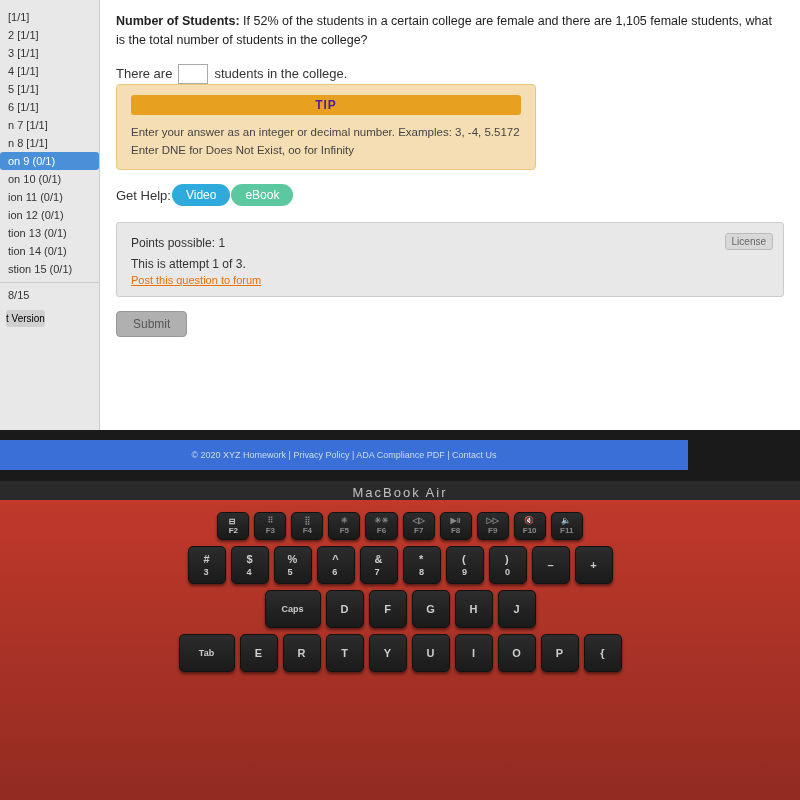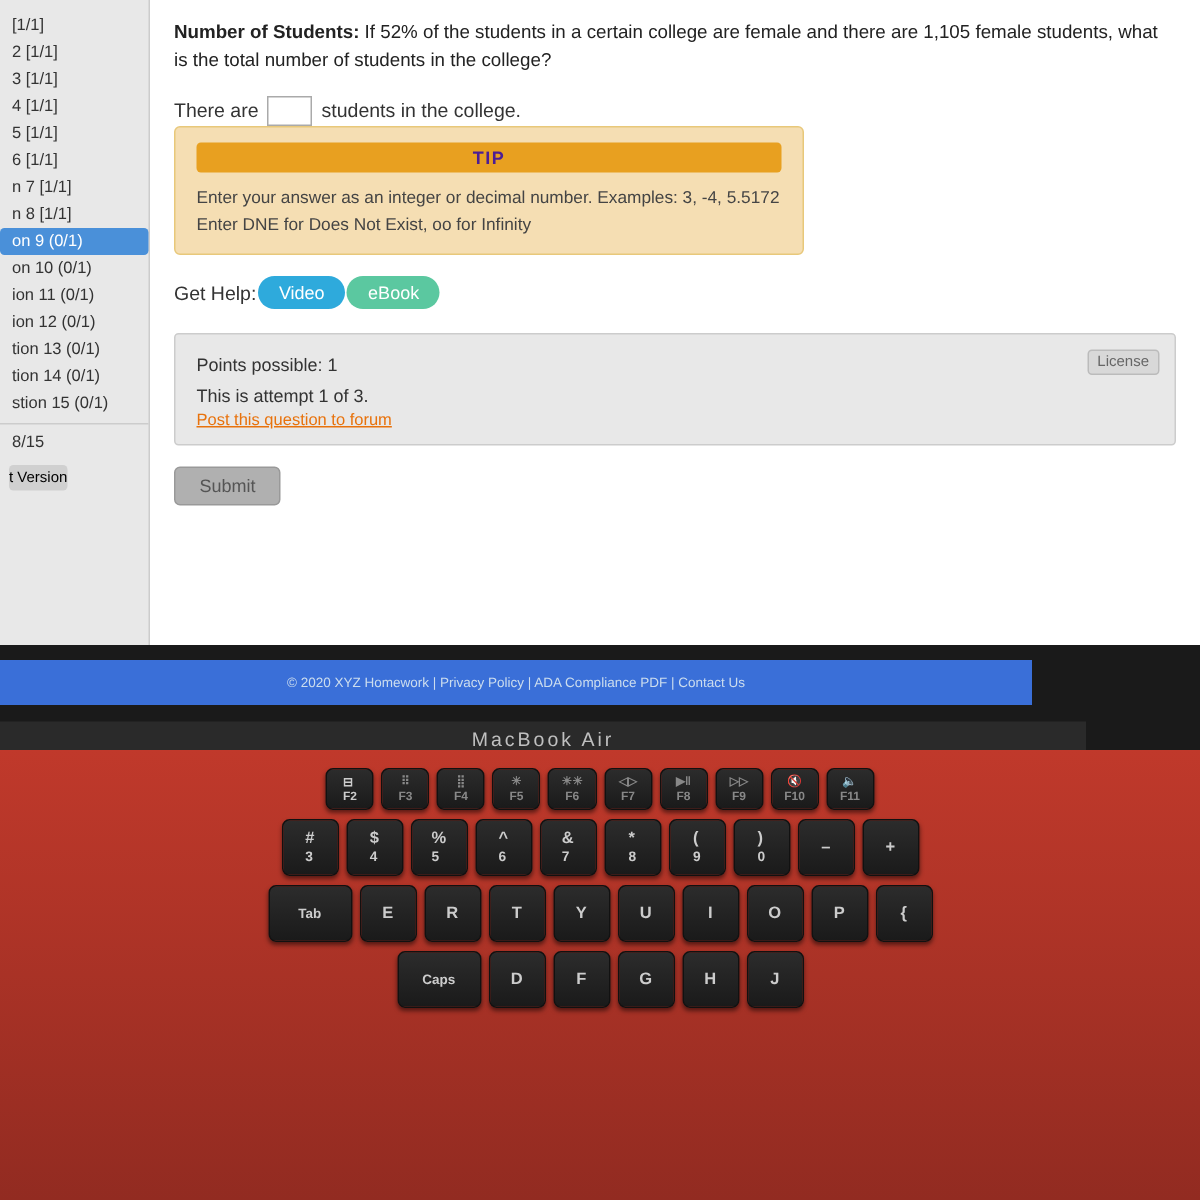--- a/index.html
+++ b/index.html
@@ -200,21 +200,21 @@
     .footer-text {
       font-size: 9px;
       color: #cde;
     }
 
     
     .macbook-label {
       position: absolute;
       bottom: 296px;
       left: 0;
-      width: 724px;
+      width: 800px;
       text-align: center;
       font-size: 13px;
       color: #c0c0c0;
       letter-spacing: 2px;
       font-family: 'Helvetica Neue', sans-serif;
       font-weight: 300;
       background: #2a2a2a;
       padding: 4px 0;
     }
 
@@ -383,33 +383,33 @@
         <span>(<br><small>9</small></span>
       </div>
     <div class="key">
         <span>)<br><small>0</small></span>
       </div>
     <div class="key">–</div>
     <div class="key">+</div>
   </div>
 
   <div class="key-row">
+    <div class="key key-wide" style="font-size:9px">Caps</div>
+    <div class="key">D</div>
+    <div class="key">F</div>
+    <div class="key">G</div>
+    <div class="key">H</div>
+    <div class="key">J</div>
+  </div>
+
+  <div class="key-row">
     <div class="key key-wide" style="font-size:9px">Tab</div>
     <div class="key">E</div>
     <div class="key">R</div>
     <div class="key">T</div>
     <div class="key">Y</div>
     <div class="key">U</div>
     <div class="key">I</div>
     <div class="key">O</div>
     <div class="key">P</div>
     <div class="key">{</div>
   </div>
-
-  <div class="key-row">
-    <div class="key key-wide" style="font-size:9px">Caps</div>
-    <div class="key">D</div>
-    <div class="key">F</div>
-    <div class="key">G</div>
-    <div class="key">H</div>
-    <div class="key">J</div>
-  </div>
 </div>
 
 </body></html>

